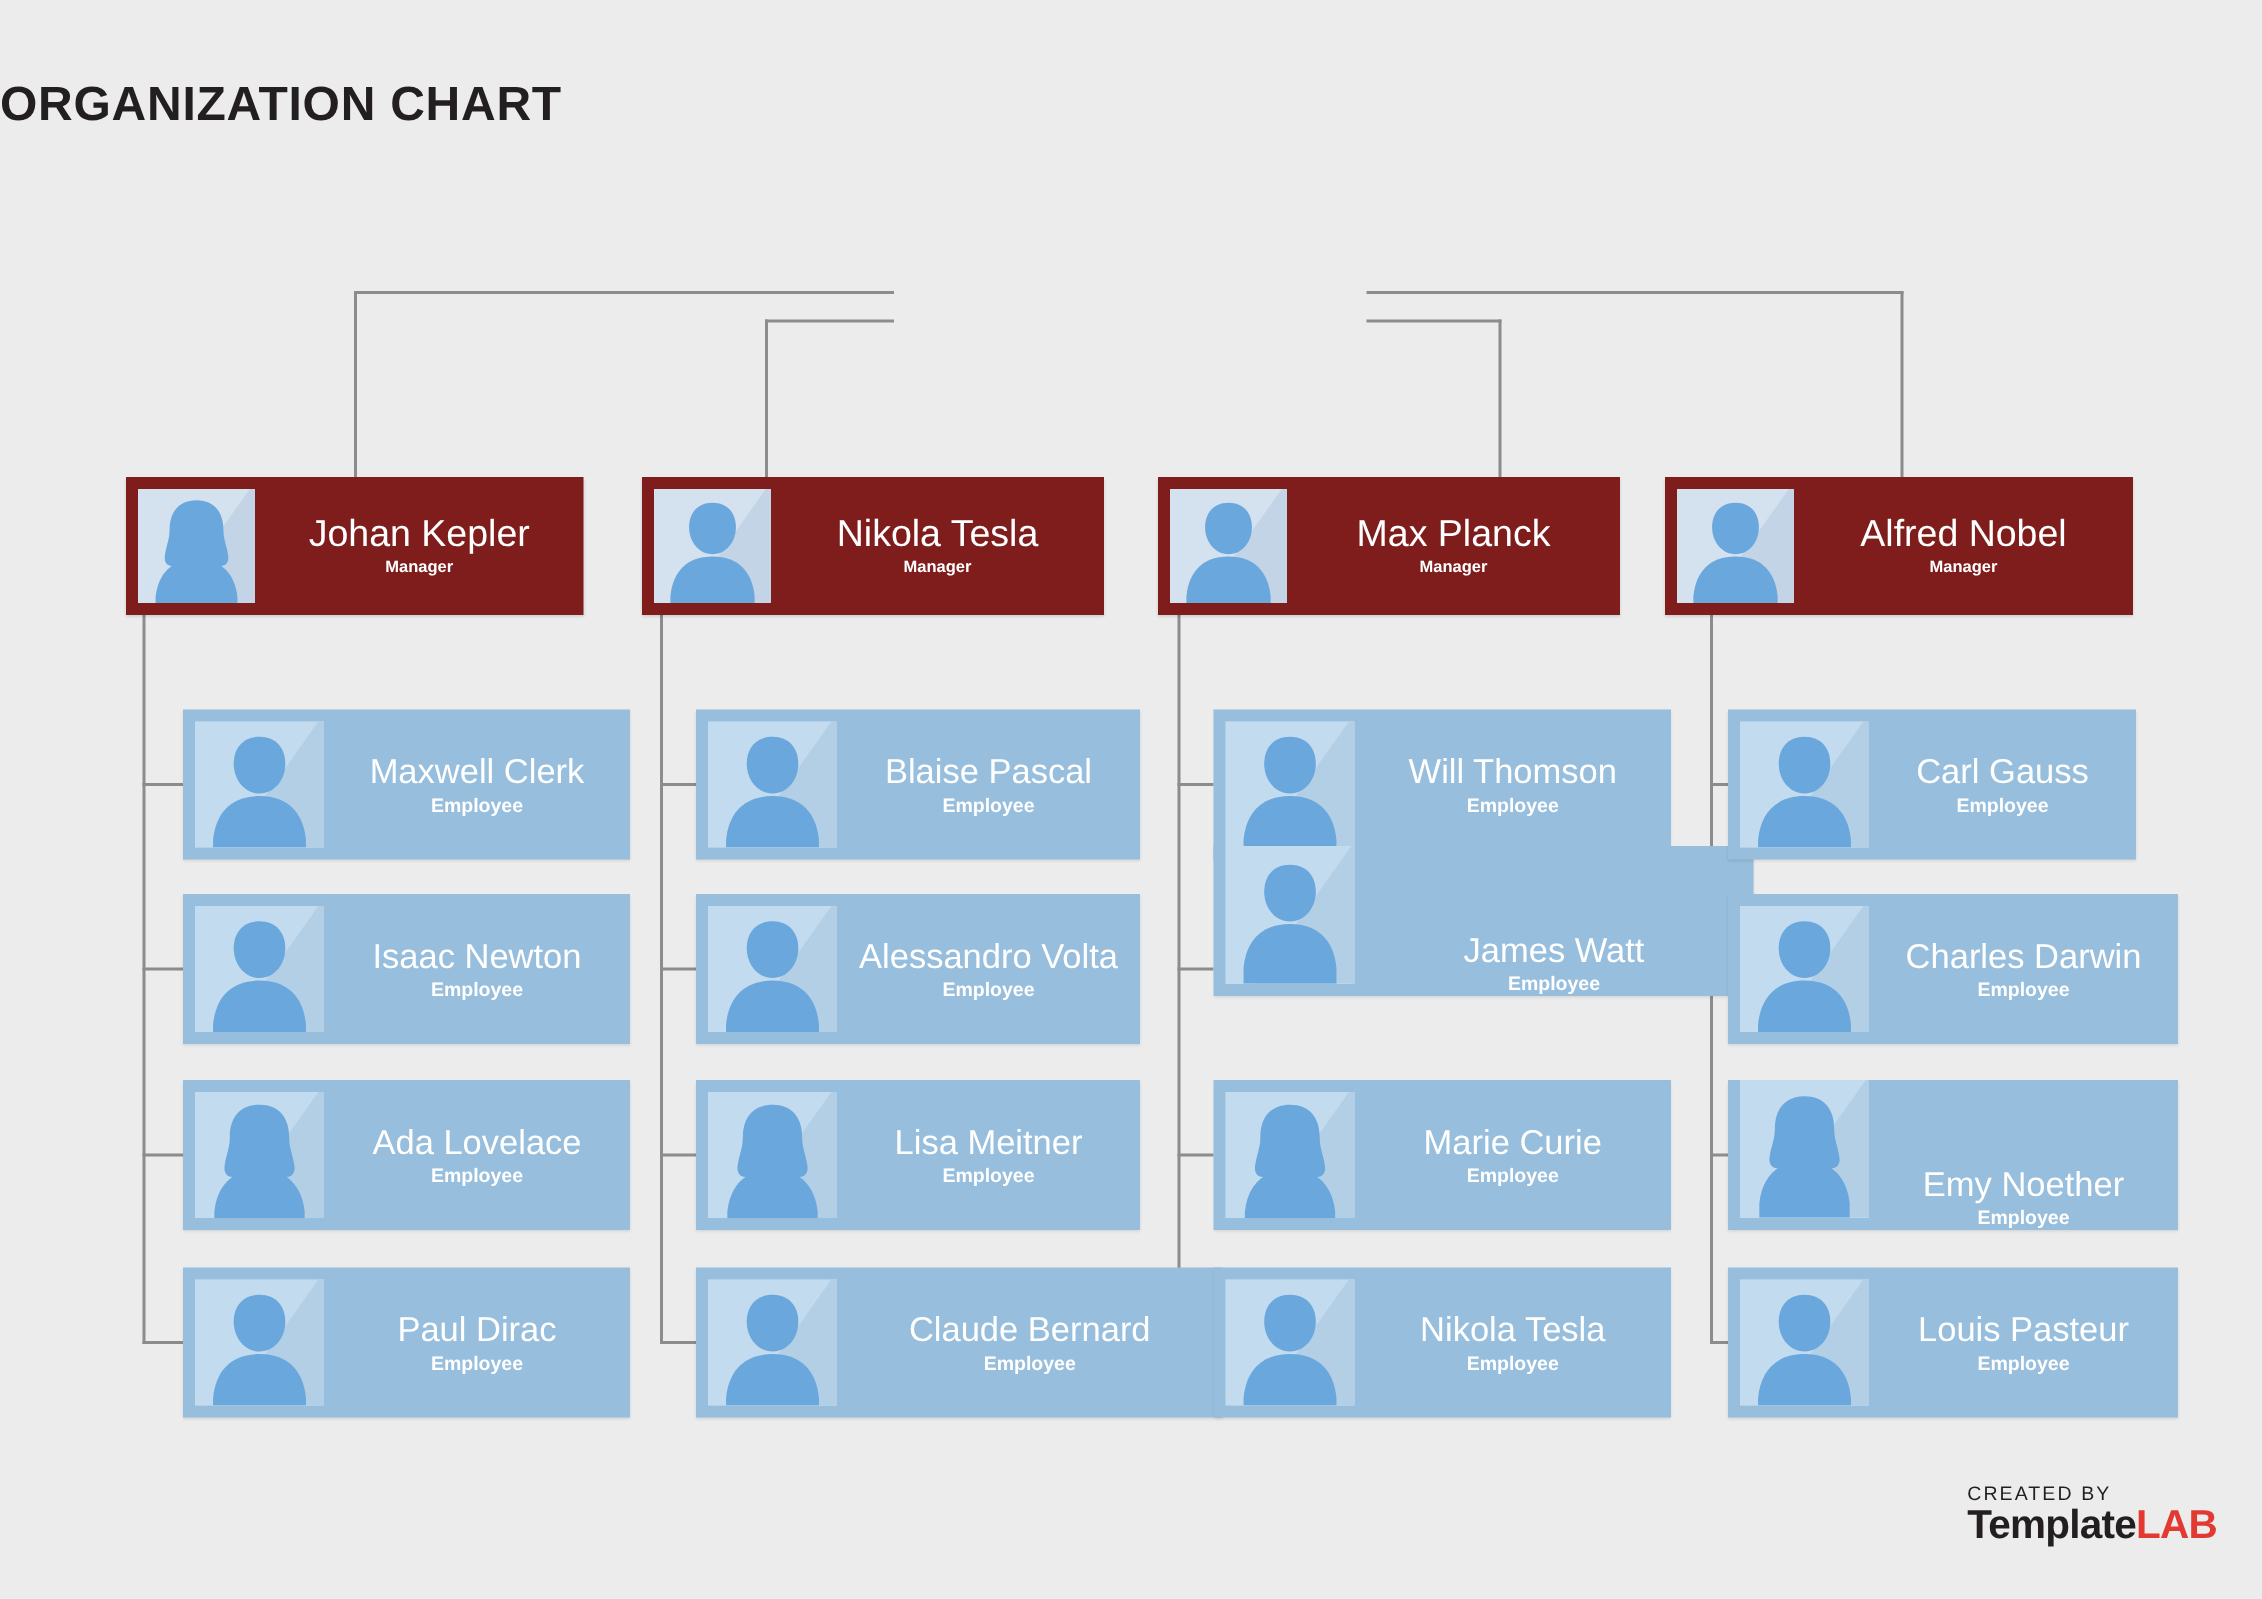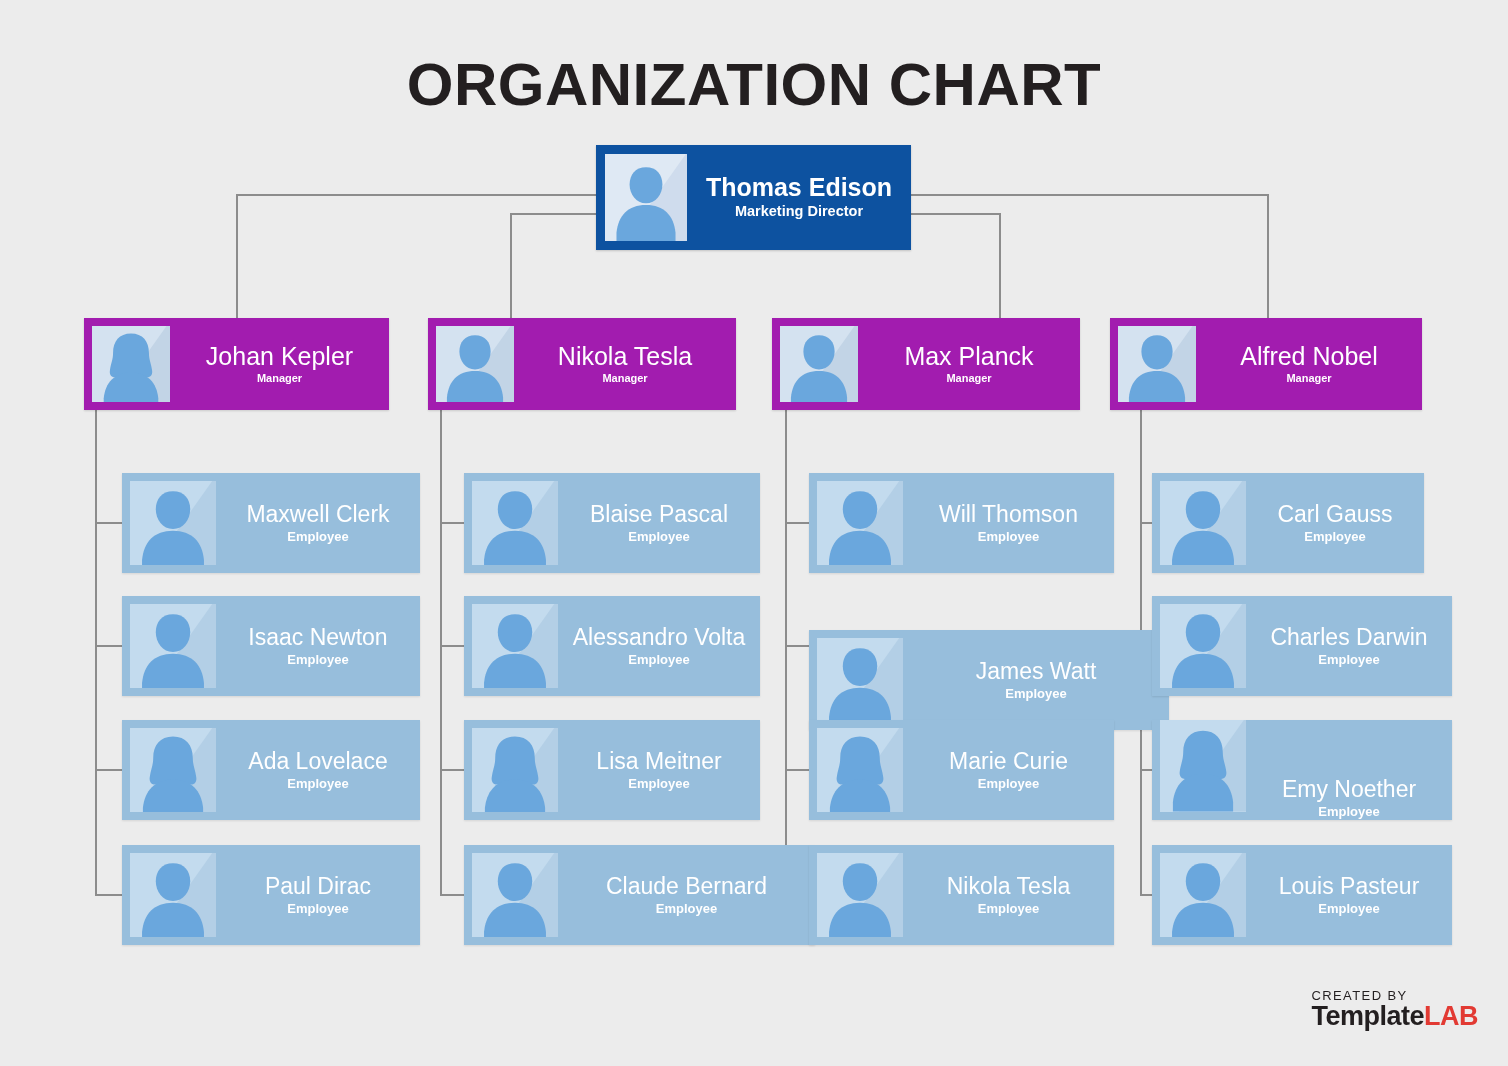--- a/index.html
+++ b/index.html
@@ -19,22 +19,21 @@
     width: 1508px;
     height: 1066px;
   }
 
   
   #chart-title {
     position: absolute;
     left: 0;
     top: 52px;
     width: 1508px;
-    text-align: center;
-    font-size: 60px;
+    font-size: 32px;
     font-weight: bold;
     letter-spacing: 0.5px;
     color: #231f20;
     line-height: 1.1;
   }
 
   
   .conn {
     position: absolute;
     background: #8c8c8c;
@@ -88,21 +87,21 @@
     font-weight: bold;
   }
   .card.root .role {
     font-size: 14.5px;
     font-weight: bold;
     margin-top: 3px;
   }
 
   
   .card.manager {
-    background: #a21caf;
+    background: #7f1d1d;
     box-shadow: 0 1px 2px rgba(0,0,0,0.14);
   }
   .card.manager .avatar {
     background: #d4e2f0;
     margin: 8px 0 8px 8px;
   }
   .card.manager .name {
     font-size: 25px;
     font-weight: normal;
   }
@@ -189,34 +188,20 @@
       <div class="conn h" style="left: 785px; top: 645px; width: 24px;"></div>
       <div class="conn h" style="left: 785px; top: 769px; width: 24px;"></div>
       <div class="conn h" style="left: 785px; top: 894px; width: 24px;"></div>
       <div class="conn v" style="left: 1140px; top: 410px; height: 486px;"></div>
       <div class="conn h" style="left: 1140px; top: 522px; width: 12px;"></div>
       <div class="conn h" style="left: 1140px; top: 645px; width: 12px;"></div>
       <div class="conn h" style="left: 1140px; top: 769px; width: 12px;"></div>
       <div class="conn h" style="left: 1140px; top: 894px; width: 12px;"></div>
     </div>
 
-  <div class="card root" style="left:596px; top:145px; width:315px; height:105px;">
-    <div class="avatar" style="width:82px;">
-      <svg viewBox="0 0 100 110" preserveAspectRatio="xMidYMid slice" aria-hidden="true">
-        <rect x="0" y="0" width="100" height="110" fill="#dfe9f4"></rect>
-        <path d="M100 0 L100 110 L22 110 Z" fill="#cfdced"></path>
-        <path d="M50 18 c-13 0 -20 9 -20 21 0 12 8 23 20 23 s20 -11 20 -23 c0 -12 -7 -21 -20 -21 z" fill="#6aa7dd"></path>
-        <path d="M50 64 c-22 0 -34 13 -36 34 l0 12 72 0 0 -12 c-2 -21 -14 -34 -36 -34 z" fill="#6aa7dd"></path>
-      </svg>
-    </div>
-    <div class="labels">
-      <div class="name">Thomas Edison</div>
-      <div class="role">Marketing Director</div>
-    </div>
-  </div>
 
   <div id="nodes">
       <div class="card manager" style="left: 84px; top: 318px; width: 305px; height: 92px;">
         <div class="avatar" style="width: 78px;">
           <svg viewBox="0 0 100 110" preserveAspectRatio="xMidYMid slice" aria-hidden="true">
             <rect x="0" y="0" width="100" height="110" fill="#d4e2f0"></rect>
             <path d="M100 0 L100 110 L22 110 Z" fill="#c2d4e6"></path>
             <path d="M50 16 c-15 0 -23 10 -23 25 0 9 -3 14 -4 22 -1 6 2 9 6 9 l42 0 c4 0 7 -3 6 -9 -1 -8 -4 -13 -4 -22 0 -15 -8 -25 -23 -25 z" fill="#6aa7dd"></path>
             <path d="M50 66 c-21 0 -33 13 -35 33 l0 11 70 0 0 -11 c-2 -20 -14 -33 -35 -33 z" fill="#6aa7dd"></path>
           </svg>
@@ -373,21 +358,21 @@
             <path d="M100 0 L100 110 L22 110 Z" fill="#b3cfe6"></path>
             <path d="M50 18 c-13 0 -20 9 -20 21 0 12 8 23 20 23 s20 -11 20 -23 c0 -12 -7 -21 -20 -21 z" fill="#6aa7dd"></path>
             <path d="M50 64 c-22 0 -34 13 -36 34 l0 12 72 0 0 -12 c-2 -21 -14 -34 -36 -34 z" fill="#6aa7dd"></path>
           </svg>
         </div>
         <div class="labels">
           <div class="name">Will Thomson</div>
           <div class="role">Employee</div>
         </div>
       </div>
-      <div class="card employee" style="left: 809px; top: 630px; width: 360px; height: 100px;">
+      <div class="card employee" style="left: 809px; top: 564px; width: 360px; height: 100px; align-items: flex-end;">
         <div class="avatar" style="width: 86px;">
           <svg viewBox="0 0 100 110" preserveAspectRatio="xMidYMid slice" aria-hidden="true">
             <rect x="0" y="0" width="100" height="110" fill="#c3dbee"></rect>
             <path d="M100 0 L100 110 L22 110 Z" fill="#b3cfe6"></path>
             <path d="M50 18 c-13 0 -20 9 -20 21 0 12 8 23 20 23 s20 -11 20 -23 c0 -12 -7 -21 -20 -21 z" fill="#6aa7dd"></path>
             <path d="M50 64 c-22 0 -34 13 -36 34 l0 12 72 0 0 -12 c-2 -21 -14 -34 -36 -34 z" fill="#6aa7dd"></path>
           </svg>
         </div>
         <div class="labels">
           <div class="name">James Watt</div>

